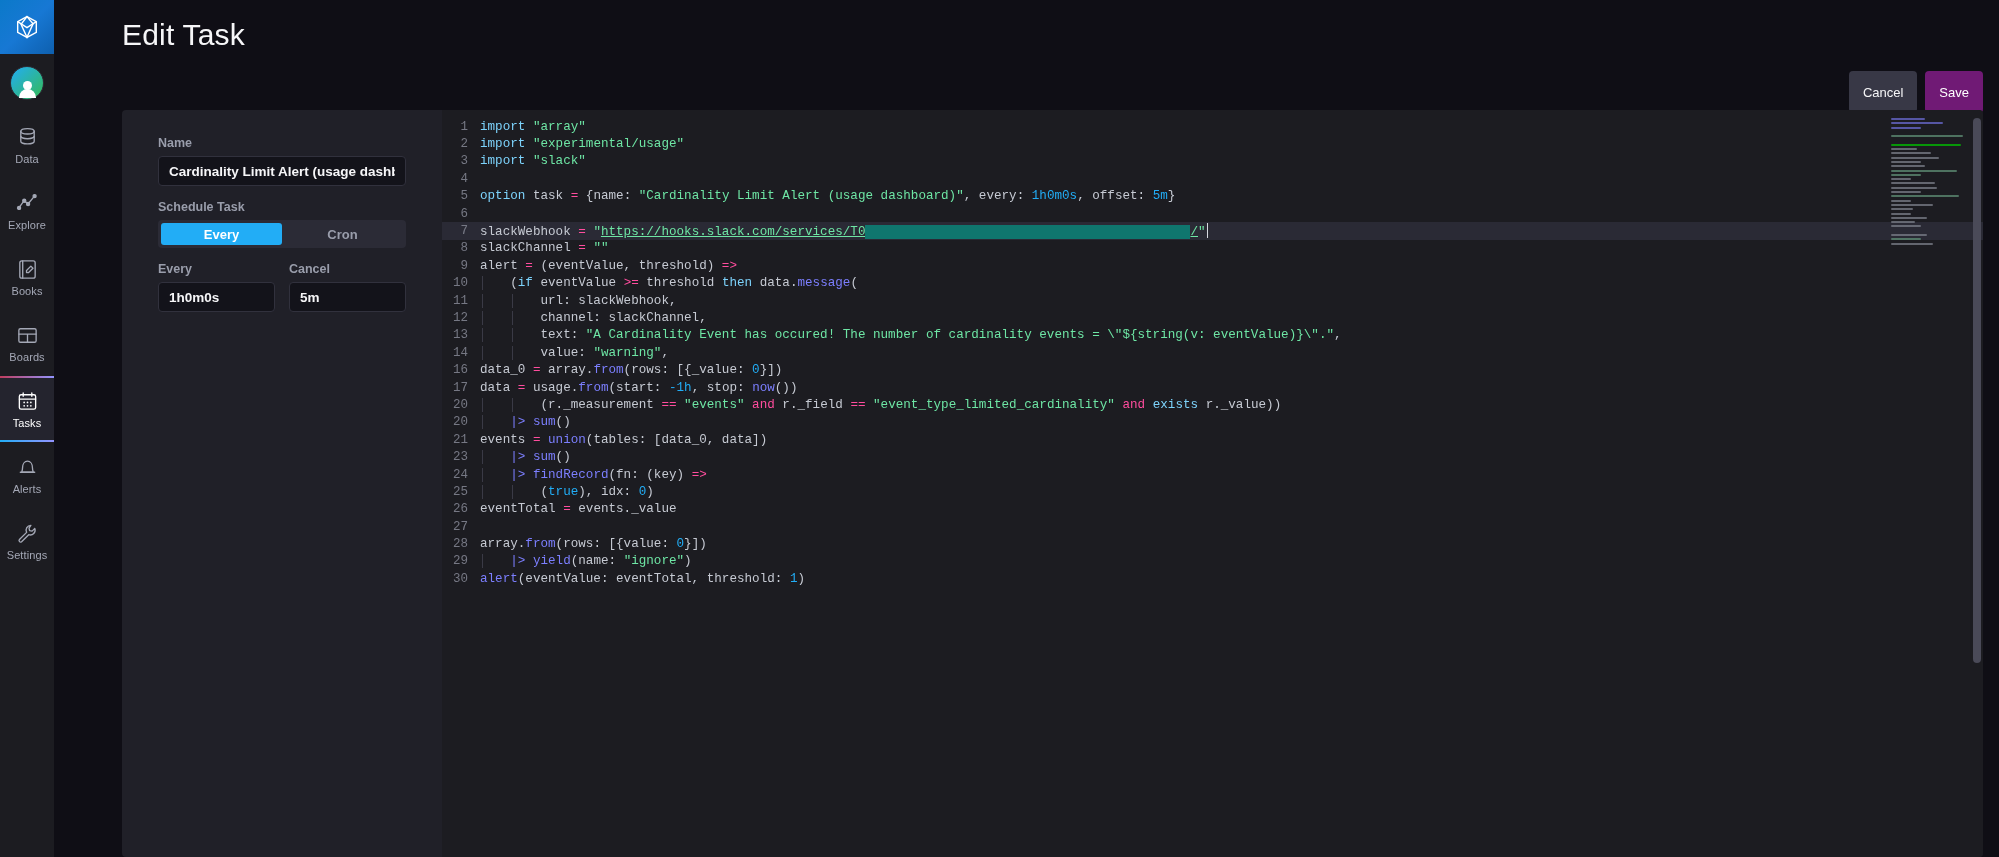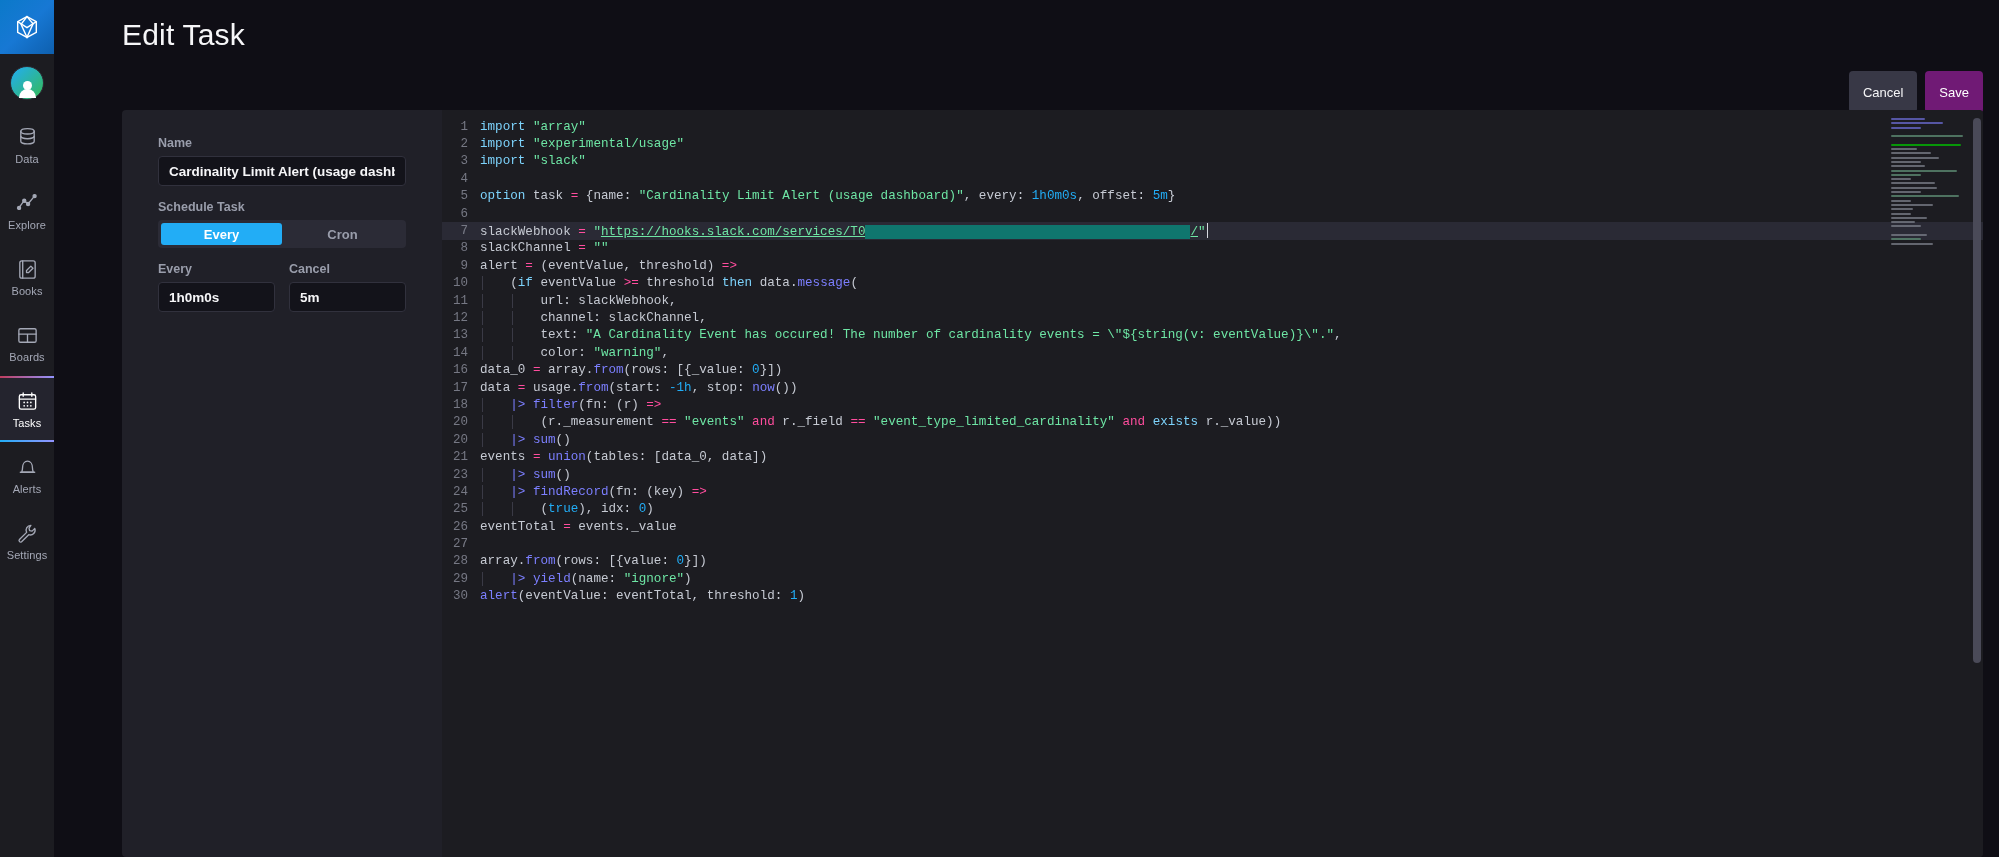--- a/index.html
+++ b/index.html
@@ -317,33 +317,29 @@
             <div class="code-row">
               <span class="ln">12</span>
               <span class="code-text"><span class="indent-guide" style="left: 4px;"></span><span class="indent-guide" style="left: 34.3px;"></span><span class="plain">        channel: slackChannel,</span></span>
             </div>
             <div class="code-row">
               <span class="ln">13</span>
               <span class="code-text"><span class="indent-guide" style="left: 4px;"></span><span class="indent-guide" style="left: 34.3px;"></span><span class="plain">        text: </span><span class="str">"A Cardinality Event has occured! The number of cardinality events = \"${string(v: eventValue)}\"."</span><span class="plain">,</span></span>
             </div>
             <div class="code-row">
               <span class="ln">14</span>
-              <span class="code-text"><span class="indent-guide" style="left: 4px;"></span><span class="indent-guide" style="left: 34.3px;"></span><span class="plain">        color: </span><span class="str">"warning"</span><span class="plain">,</span></span>
+              <span class="code-text"><span class="indent-guide" style="left: 4px;"></span><span class="indent-guide" style="left: 34.3px;"></span><span class="plain">        value: </span><span class="str">"warning"</span><span class="plain">,</span></span>
             </div>
             <div class="code-row">
               <span class="ln">16</span>
               <span class="code-text"><span class="plain">data_0 </span><span class="op">=</span><span class="plain"> array.</span><span class="fn">from</span><span class="plain">(rows: [{_value: </span><span class="num">0</span><span class="plain">}])</span></span>
             </div>
             <div class="code-row">
               <span class="ln">17</span>
               <span class="code-text"><span class="plain">data </span><span class="op">=</span><span class="plain"> usage.</span><span class="fn">from</span><span class="plain">(start: </span><span class="num">-1h</span><span class="plain">, stop: </span><span class="fn">now</span><span class="plain">())</span></span>
-            </div>
-            <div class="code-row">
-              <span class="ln">18</span>
-              <span class="code-text"><span class="indent-guide" style="left: 4px;"></span><span class="plain">    </span><span class="fn">|&gt;</span><span class="plain"> </span><span class="fn">filter</span><span class="plain">(fn: (r) </span><span class="op">=&gt;</span></span>
             </div>
             <div class="code-row">
               <span class="ln">20</span>
               <span class="code-text"><span class="indent-guide" style="left: 4px;"></span><span class="indent-guide" style="left: 34.3px;"></span><span class="plain">        (r._measurement </span><span class="op">==</span><span class="plain"> </span><span class="str">"events"</span><span class="plain"> </span><span class="op">and</span><span class="plain"> r._field </span><span class="op">==</span><span class="plain"> </span><span class="str">"event_type_limited_cardinality"</span><span class="plain"> </span><span class="op">and</span><span class="plain"> </span><span class="kw">exists</span><span class="plain"> r._value))</span></span>
             </div>
             <div class="code-row">
               <span class="ln">20</span>
               <span class="code-text"><span class="indent-guide" style="left: 4px;"></span><span class="plain">    </span><span class="fn">|&gt;</span><span class="plain"> </span><span class="fn">sum</span><span class="plain">()</span></span>
             </div>
             <div class="code-row">

